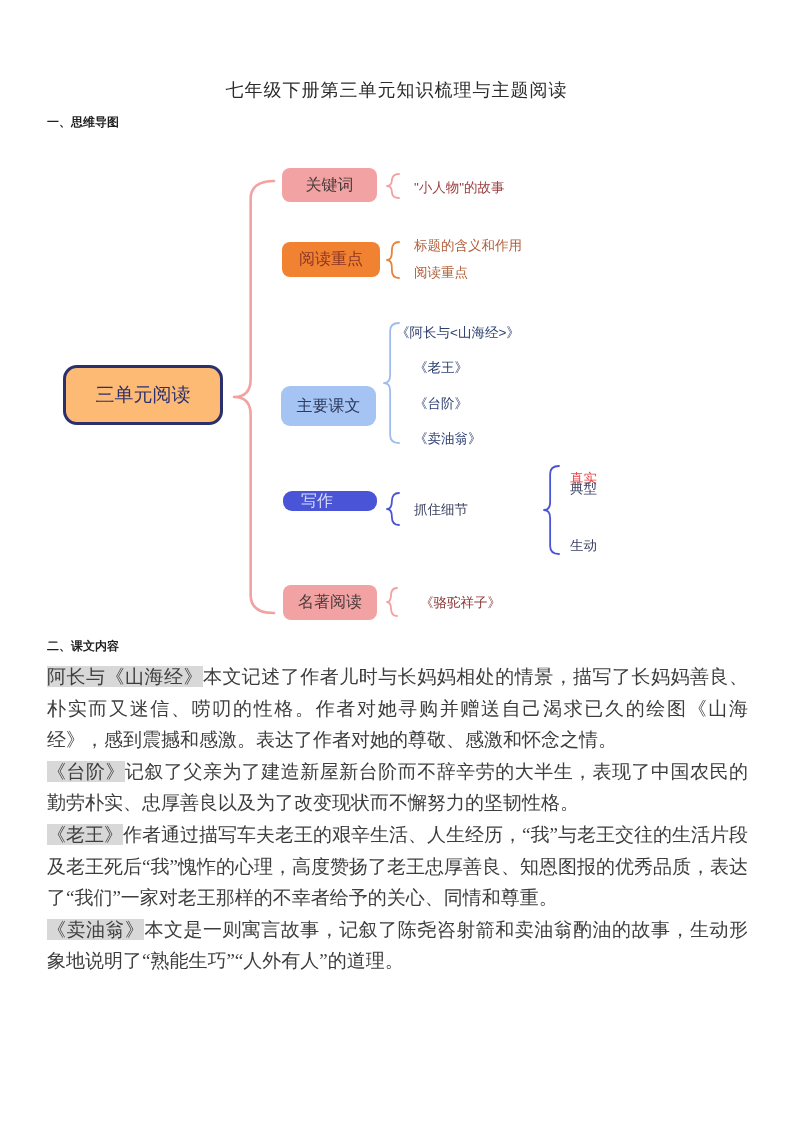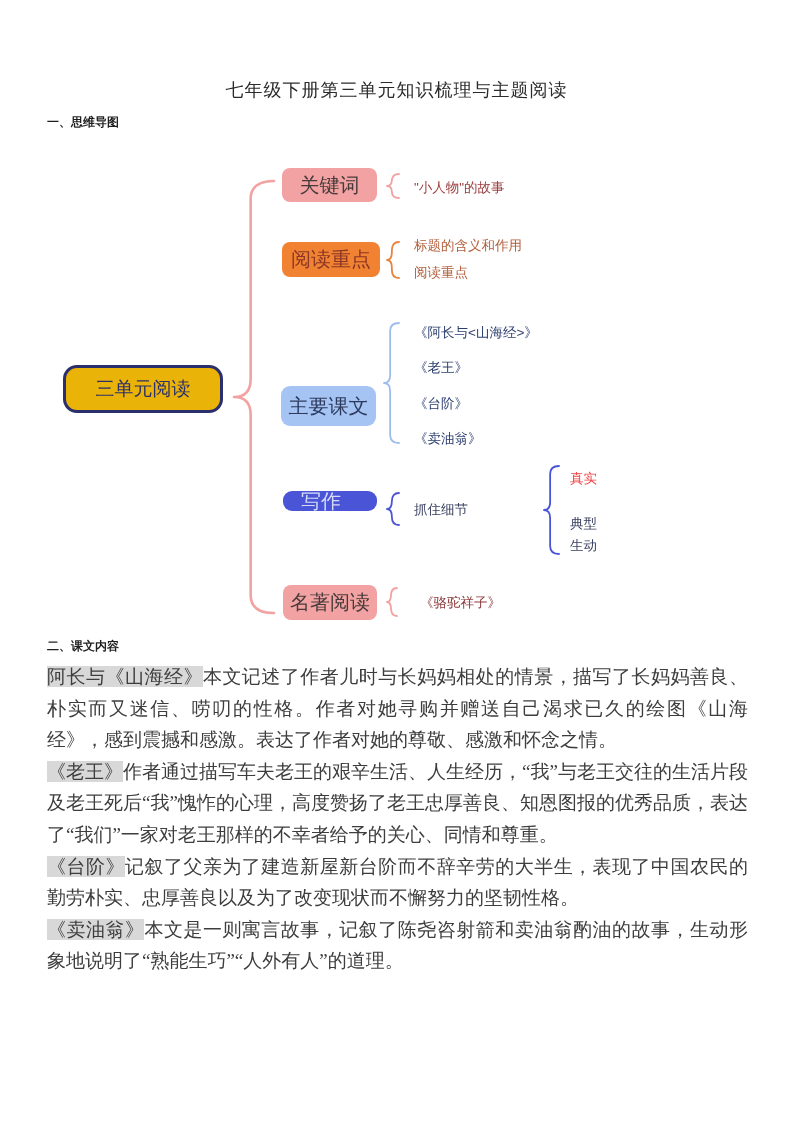--- a/index.html
+++ b/index.html
@@ -8,22 +8,22 @@
   .doc-title{position:absolute;top:78px;left:0;width:793px;text-align:center;
              font-size:18px;letter-spacing:1px;color:#2b2b2b;font-family:"Liberation Serif",serif;}
   .sec-heading{position:absolute;left:47px;font-size:12px;font-weight:700;color:#1e1e1e;
                font-family:"Liberation Sans",sans-serif;}
   #sec1{top:114px;}
   #sec2{top:638px;}
 
   
   .mindmap{position:absolute;inset:0;font-family:"Liberation Sans",sans-serif;}
   .node{position:absolute;display:flex;align-items:center;justify-content:center;
-        font-size:20px;border-radius:8px;box-sizing:border-box;white-space:nowrap;}
-  .root-node{left:63px;top:365px;width:160px;height:48px;background:#eab308;
+        font-size:16px;border-radius:8px;box-sizing:border-box;white-space:nowrap;}
+  .root-node{left:63px;top:365px;width:160px;height:60px;background:#fdba74;
              border:3px solid #2B2F6B;border-radius:14px;color:#2B2F6B;font-size:19px;}
   .node-keyword{left:282px;top:168px;width:95px;height:34px;background:#F2A2A2;color:#463A3A;}
   .node-focus{left:282px;top:242px;width:98px;height:35px;background:#F08232;color:#8B3626;}
   .node-texts{left:281px;top:359px;width:95px;height:40px;background:#A6C4F3;color:#2C3A5E;border-radius:9px;margin-top:27px;}
   .node-writing{left:283px;top:491px;width:94px;height:20px;background:#4A54D6;color:#D6DAF8;
                 justify-content:flex-start;padding-left:18px;border-radius:9px;}
   .node-classic{left:283px;top:585px;width:94px;height:35px;background:#F2A2A2;color:#463A3A;}
   .leaf{position:absolute;font-size:13.5px;white-space:nowrap;}
   .brace{position:absolute;overflow:visible;}
   .brace path{fill:none;stroke-linecap:round;stroke-linejoin:round;}
@@ -68,50 +68,50 @@
     </svg>
     <span class="leaf" style="left:414px;top:237px;color:#B2603C">标题的含义和作用</span>
     <span class="leaf" style="left:414px;top:264px;color:#B2603C">阅读重点</span>
 
     <div class="node node-texts">
       <span>主要课文</span>
     </div>
     <svg class="brace" style="left:383px;top:322px" width="17" height="122">
       <path stroke="#9FBCEC" stroke-width="1.8" d="M 16 1 Q 7.14 1 7.14 9 L 7.14 53 Q 7.14 61 1 61 Q 7.14 61 7.14 69 L 7.14 113 Q 7.14 121 16 121"></path>
     </svg>
-    <span class="leaf" style="left:414px;top:324px;color:#2C3E70">《阿长与&lt;山海经&gt;》</span>
+    <span class="leaf" style="left:396px;top:324px;color:#2C3E70">《阿长与&lt;山海经&gt;》</span>
     <span class="leaf" style="left:414px;top:359px;color:#2C3E70">《老王》</span>
     <span class="leaf" style="left:414px;top:395px;color:#2C3E70">《台阶》</span>
     <span class="leaf" style="left:414px;top:430px;color:#2C3E70">《卖油翁》</span>
 
     <div class="node node-writing">
       <span>写作</span>
     </div>
     <svg class="brace" style="left:386px;top:492px" width="14" height="34">
       <path stroke="#4A54D6" stroke-width="1.8" d="M 13 1 Q 5.88 1 5.88 9 L 5.88 9 Q 5.88 17 1 17 Q 5.88 17 5.88 25 L 5.88 25 Q 5.88 33 13 33"></path>
     </svg>
     <span class="leaf" style="left:414px;top:501px;color:#3A4160">抓住细节</span>
     <svg class="brace" style="left:543px;top:465px" width="17" height="90">
       <path stroke="#4A54D6" stroke-width="1.8" d="M 16 1 Q 7.14 1 7.14 9 L 7.14 37 Q 7.14 45 1 45 Q 7.14 45 7.14 53 L 7.14 81 Q 7.14 89 16 89"></path>
     </svg>
     <span class="leaf" style="left:570px;top:470px;color:#ef4444">真实</span>
-    <span class="leaf" style="left:570px;top:515px;color:#3A4160">典型</span>
+    <span class="leaf" style="left:570px;top:480px;color:#3A4160">典型</span>
     <span class="leaf" style="left:570px;top:537px;color:#3A4160">生动</span>
 
     <div class="node node-classic">
       <span>名著阅读</span>
     </div>
     <svg class="brace" style="left:386px;top:587px" width="12" height="30">
       <path stroke="#F2A2A2" stroke-width="1.8" d="M 11 1 Q 5.04 1 5.04 8.5 L 5.04 7.5 Q 5.04 15 1 15 Q 5.04 15 5.04 22.5 L 5.04 21.5 Q 5.04 29 11 29"></path>
     </svg>
     <span class="leaf" style="left:420px;top:594px;color:#8C3A3A">《骆驼祥子》</span>
   </div>
 
   <div class="sec-heading" id="sec2">二、课文内容</div>
 
   <div class="content">
     <p><span class="hl">阿长与《山海经》</span><span>本文记述了作者儿时与长妈妈相处的情景，描写了长妈妈善良、朴实而又迷信、唠叨的性格。作者对她寻购并赠送自己渴求已久的绘图《山海经》，感到震撼和感激。表达了作者对她的尊敬、感激和怀念之情。</span></p>
+    <p><span class="hl">《台阶》</span><span>记叙了父亲为了建造新屋新台阶而不辞辛劳的大半生，表现了中国农民的勤劳朴实、忠厚善良以及为了改变现状而不懈努力的坚韧性格。</span></p>
     <p><span class="hl">《老王》</span><span>作者通过描写车夫老王的艰辛生活、人生经历，“我”与老王交往的生活片段及老王死后“我”愧怍的心理，高度赞扬了老王忠厚善良、知恩图报的优秀品质，表达了“我们”一家对老王那样的不幸者给予的关心、同情和尊重。</span></p>
-    <p><span class="hl">《台阶》</span><span>记叙了父亲为了建造新屋新台阶而不辞辛劳的大半生，表现了中国农民的勤劳朴实、忠厚善良以及为了改变现状而不懈努力的坚韧性格。</span></p>
     <p><span class="hl">《卖油翁》</span><span>本文是一则寓言故事，记叙了陈尧咨射箭和卖油翁酌油的故事，生动形象地说明了“熟能生巧”“人外有人”的道理。</span></p>
   </div>
 
 </div>
 
 </body></html>

